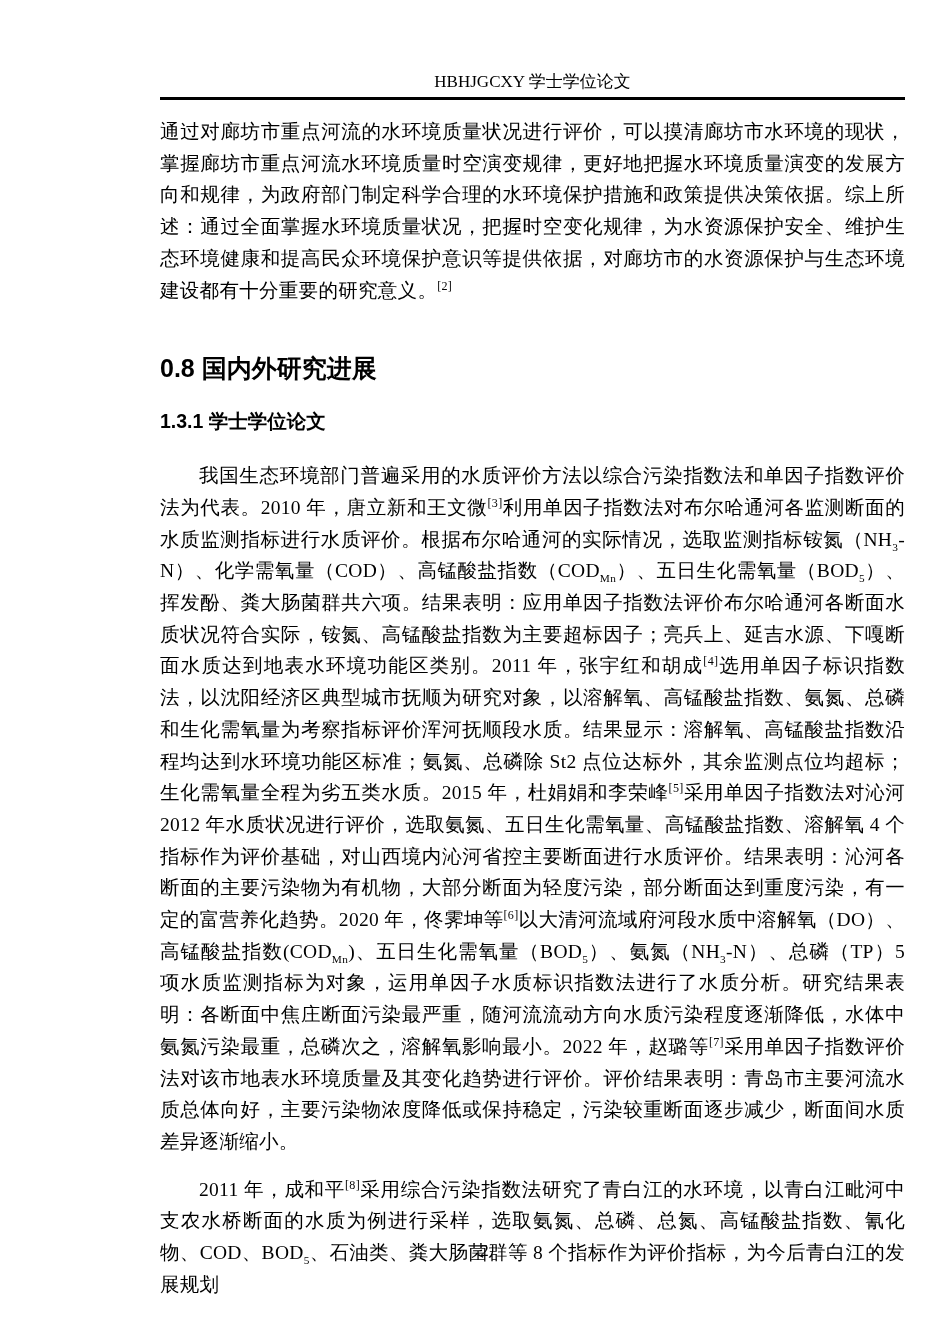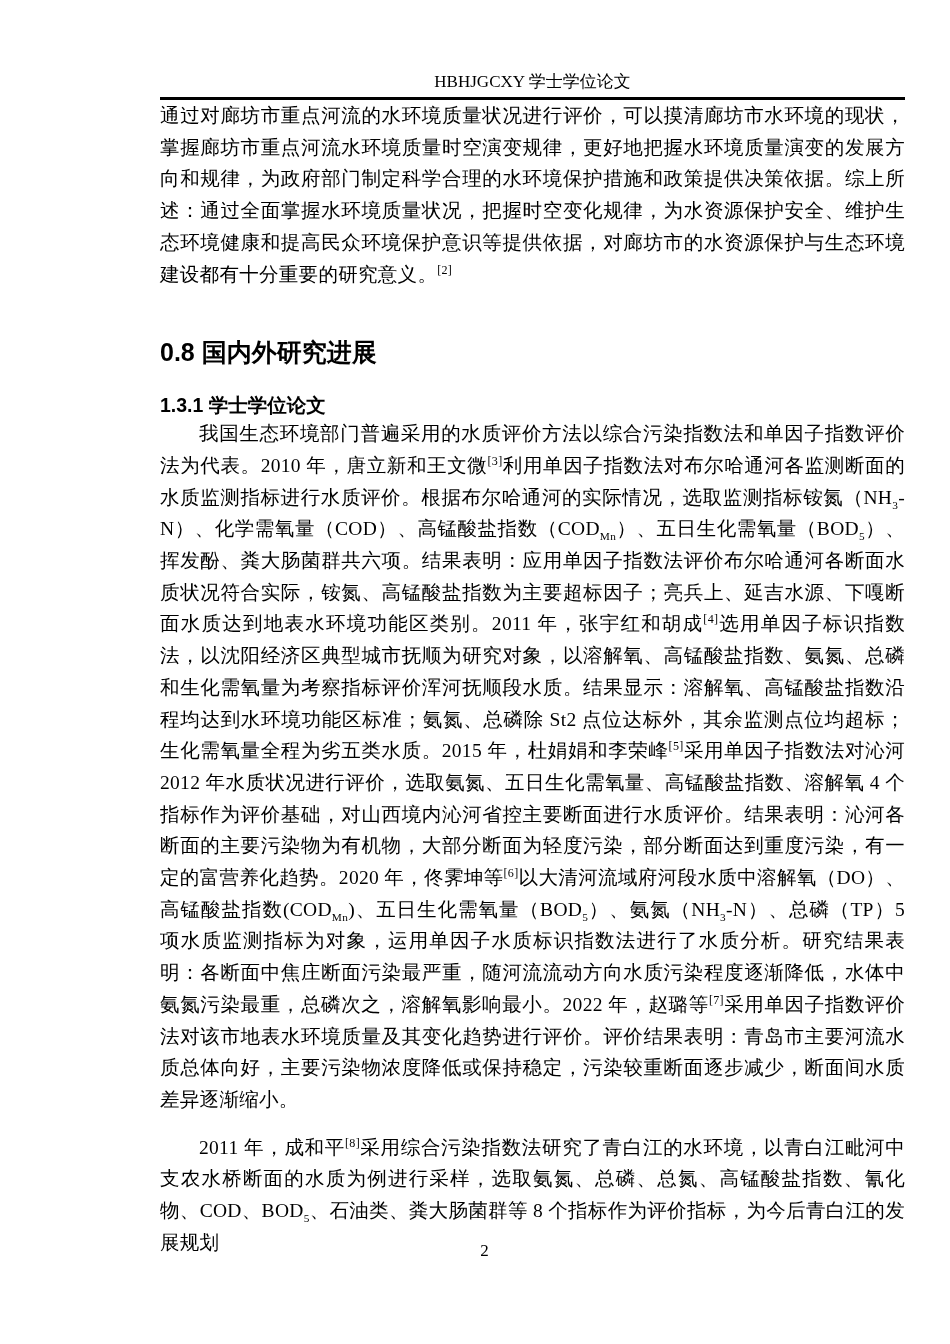--- a/index.html
+++ b/index.html
@@ -30,21 +30,21 @@
     height: 0;
   }
   .para {
     margin: 0;
     font-size: 19.5px;
     line-height: 31.7px;
     text-align: justify;
     text-justify: inter-ideograph;
     letter-spacing: 0.3px;
   }
-  .para.first { }
+  .para.first { margin-top: 16px; }
   .para.indent { text-indent: 2em; }
   .para sup {
     font-size: 0.62em;
     line-height: 0;
     vertical-align: super;
   }
   .para sub {
     font-size: 0.58em;
     line-height: 0;
     vertical-align: sub;
@@ -56,21 +56,21 @@
     font-size: 25px;
     line-height: 32px;
   }
   .heading-l3 {
     margin: 24px 0 0 0;
     font-family: "Liberation Sans", "DejaVu Sans", sans-serif;
     font-weight: bold;
     font-size: 19.5px;
     line-height: 26px;
   }
-  .para.body-2 { margin-top: 0; }
+  .para.body-2 { margin-top: 26px; }
   .para.body-3 { margin-top: 16px; }
   .page-footer {
     position: absolute;
     top: 1240px;
     left: 112px;
     width: 745px;
     text-align: center;
     font-size: 17px;
     line-height: 22px;
   }

